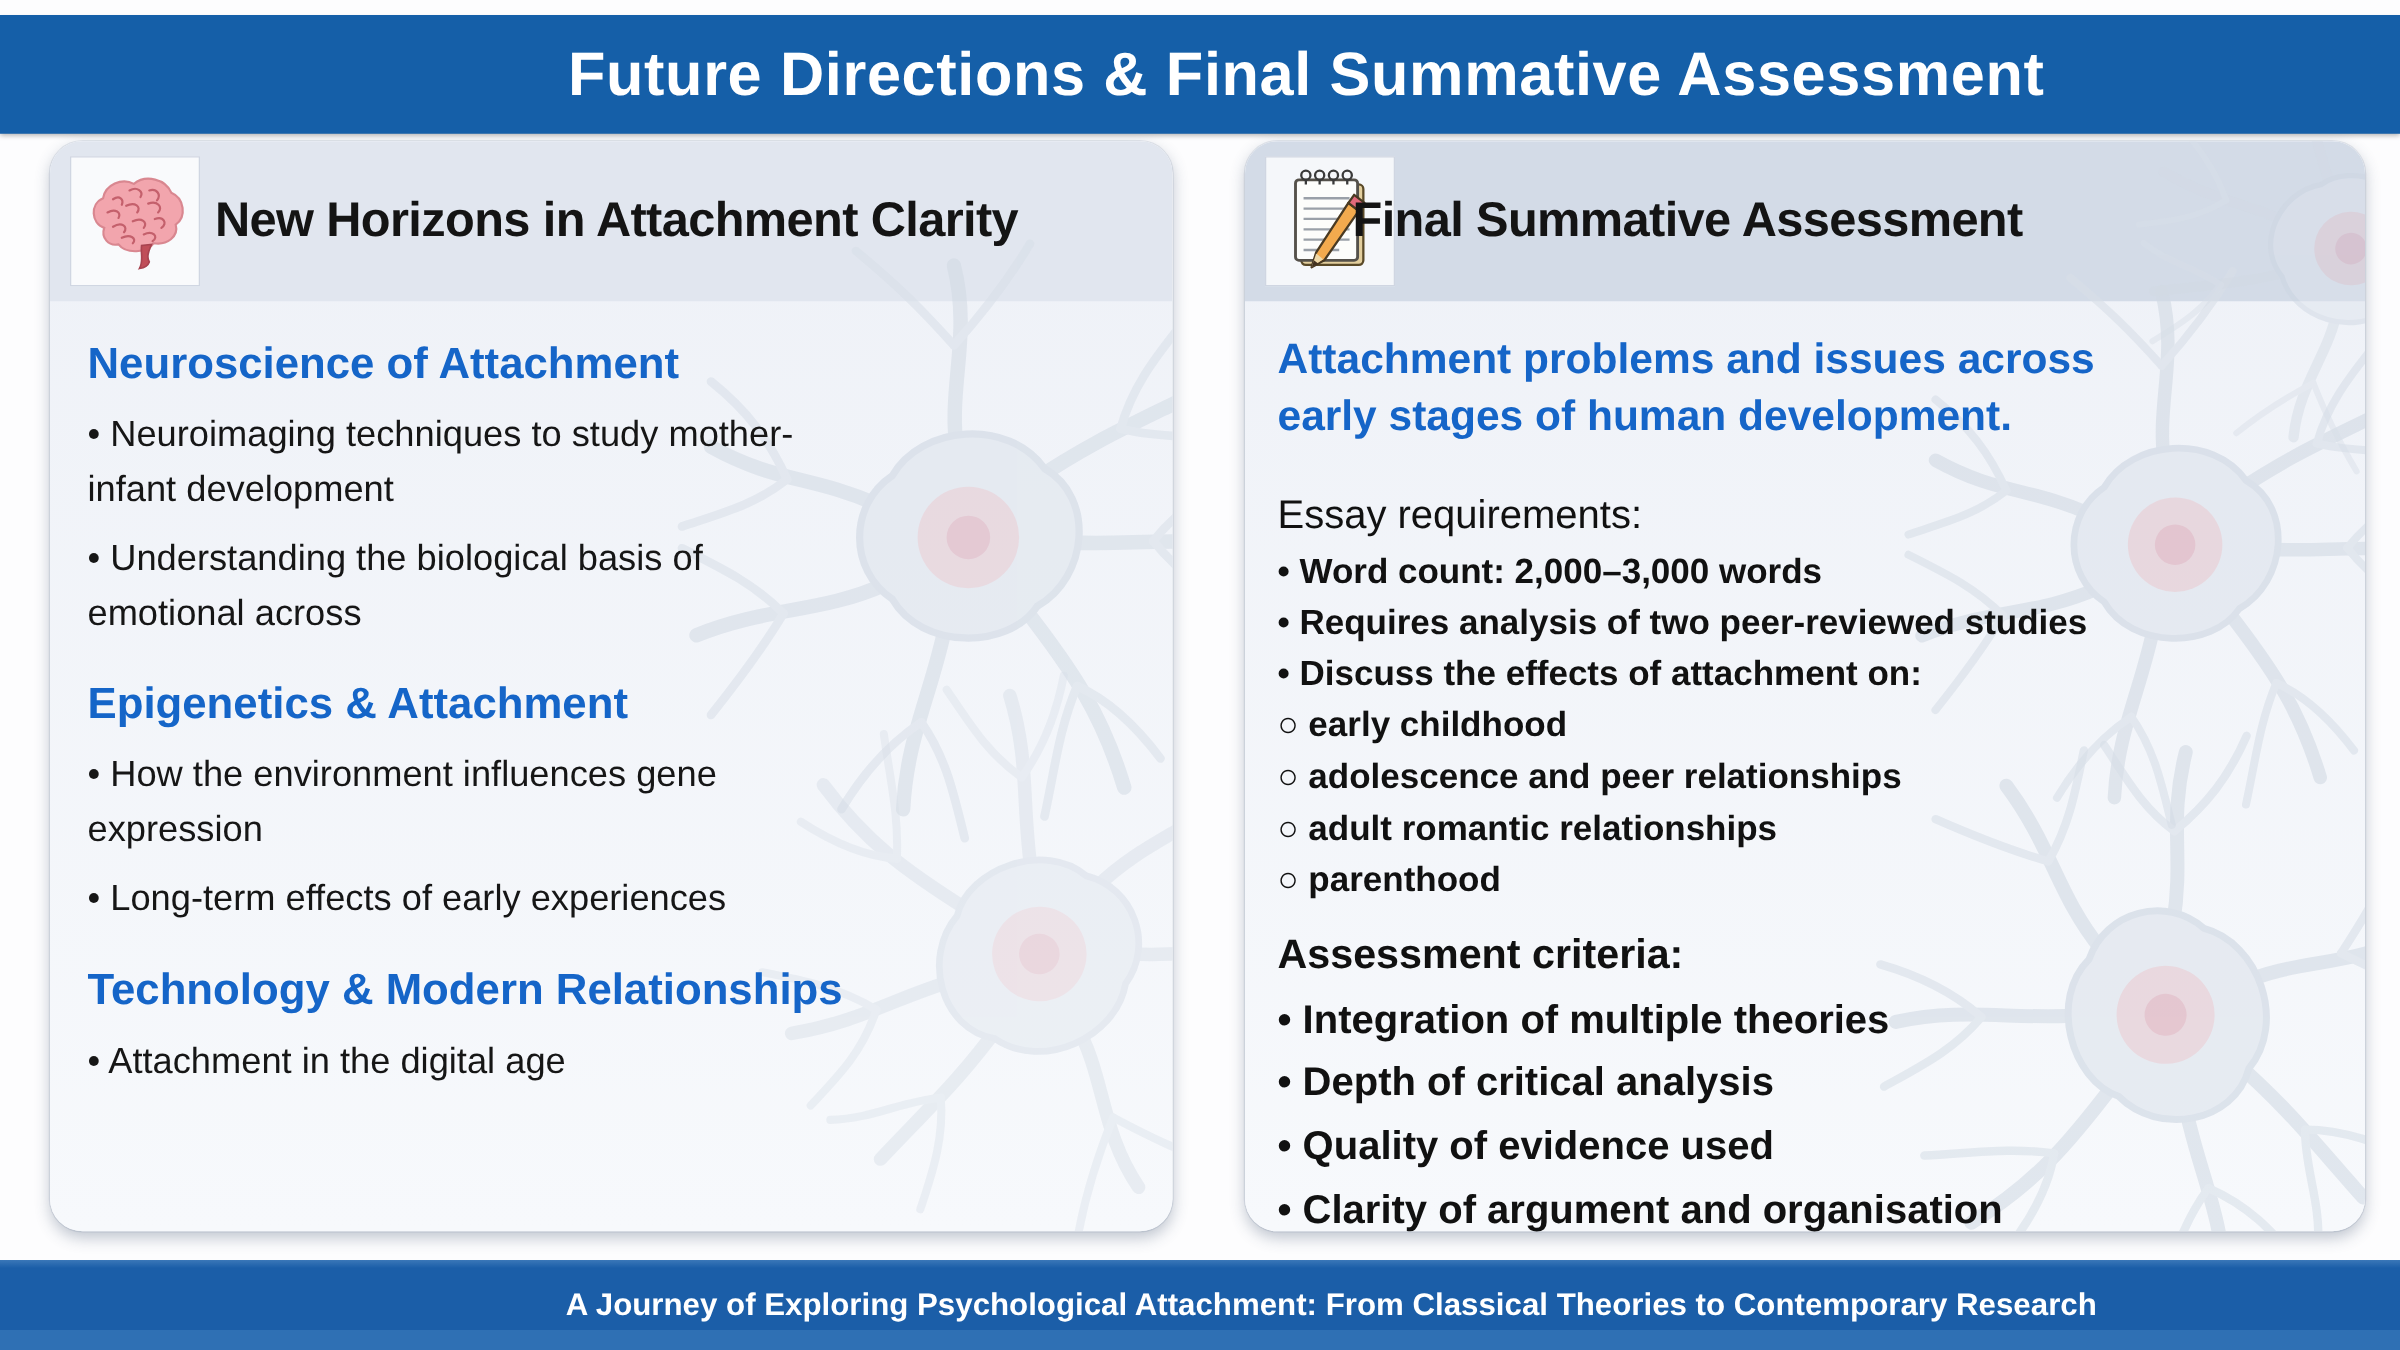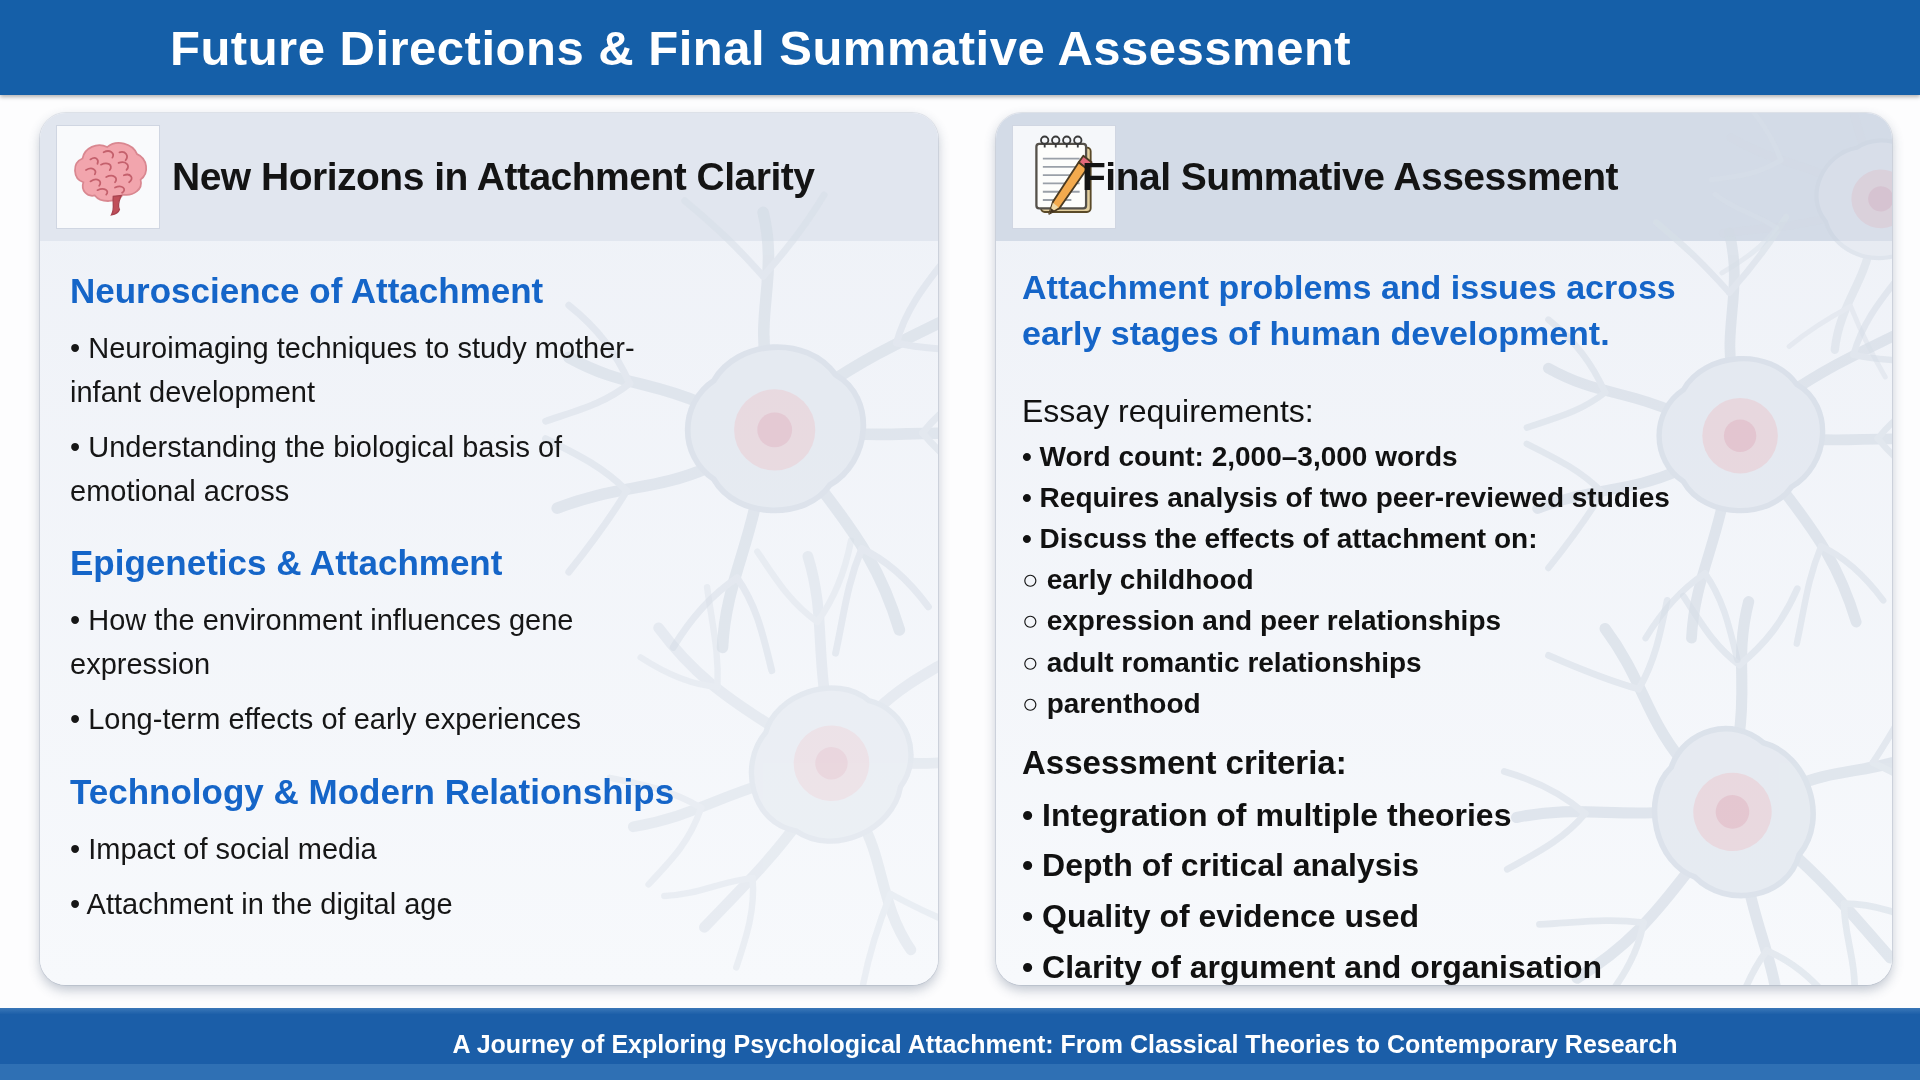--- a/index.html
+++ b/index.html
@@ -1,20 +1,20 @@
 <!DOCTYPE html>
 <html><head>
 <meta charset="utf-8">
 <style>
   html,body{margin:0;padding:0;background:#ffffff;font-family:"Liberation Sans",sans-serif;}
   .slide{position:relative;width:1920px;height:1080px;background:#fdfdfe;overflow:hidden;}
 
   
-  .top-bar{position:absolute;top:0;left:0;width:1920px;height:95px;background:#155fa8;
-           box-shadow:0 2px 4px rgba(0,0,0,.3);display:flex;align-items:center;z-index:5;}
+  .top-bar{position:absolute;top:12px;left:0;width:1920px;height:95px;background:#155fa8;
+           box-shadow:0 2px 4px rgba(0,0,0,.3);display:flex;align-items:center;justify-content:center;z-index:5;}
   .top-bar h1{margin:0;padding-left:170px;color:#ffffff;font-size:49px;font-weight:bold;letter-spacing:.5px;}
 
   .bottom-bar{position:absolute;bottom:0;left:0;width:1920px;height:72px;
               background:linear-gradient(180deg,#3a77b8 0%,#1b5ea8 9%,#1b5ea8 78%,#2f70b4 78%,#2f70b4 100%);
               display:flex;align-items:center;justify-content:center;z-index:5;}
   .bottom-bar p{margin:0;padding-left:210px;color:#ffffff;font-size:25px;font-weight:bold;}
 
   
   .panel{position:absolute;top:113px;height:872px;border-radius:26px;
          background:linear-gradient(180deg,#eef1f7 0%,#f7f9fc 100%);
@@ -138,21 +138,20 @@
 infant development</p>
         <p class="bullet">• Understanding the biological basis of
 emotional across</p>
 
         <h3 class="sec-head">Epigenetics &amp; Attachment</h3>
         <p class="bullet">• How the environment influences gene
 expression</p>
         <p class="bullet">• Long-term effects of early experiences</p>
 
         <h3 class="sec-head">Technology &amp; Modern Relationships</h3>
-        <p class="bullet">• Impact of social media</p>
         <p class="bullet">• Attachment in the digital age</p>
       </div>
     </div>
   </section>
 
   <section class="panel panel-right">
     <div class="panel-clip">
       <div class="header-bg"></div>
       <svg class="neuron" viewBox="0 0 200 200" style="left:466px;top:50px;width:540px;height:540px;opacity:.6;">
           <use href="#neuron-shape"></use>
@@ -188,21 +187,21 @@
       </div>
       <div class="right-body">
         <p class="intro">Attachment problems and issues across
 early stages of human development.</p>
 
         <p class="subhead">Essay requirements:</p>
         <p class="r-bullet">• Word count: 2,000–3,000 words</p>
         <p class="r-bullet">• Requires analysis of two peer-reviewed studies</p>
         <p class="r-bullet">• Discuss the effects of attachment on:</p>
         <p class="sub-bullet">○ early childhood</p>
-        <p class="sub-bullet">○ expression and peer relationships</p>
+        <p class="sub-bullet">○ adolescence and peer relationships</p>
         <p class="sub-bullet">○ adult romantic relationships</p>
         <p class="sub-bullet">○ parenthood</p>
 
         <p class="criteria-head">Assessment criteria:</p>
         <p class="c-bullet">• Integration of multiple theories</p>
         <p class="c-bullet">• Depth of critical analysis</p>
         <p class="c-bullet">• Quality of evidence used</p>
         <p class="c-bullet">• Clarity of argument and organisation</p>
       </div>
     </div>

